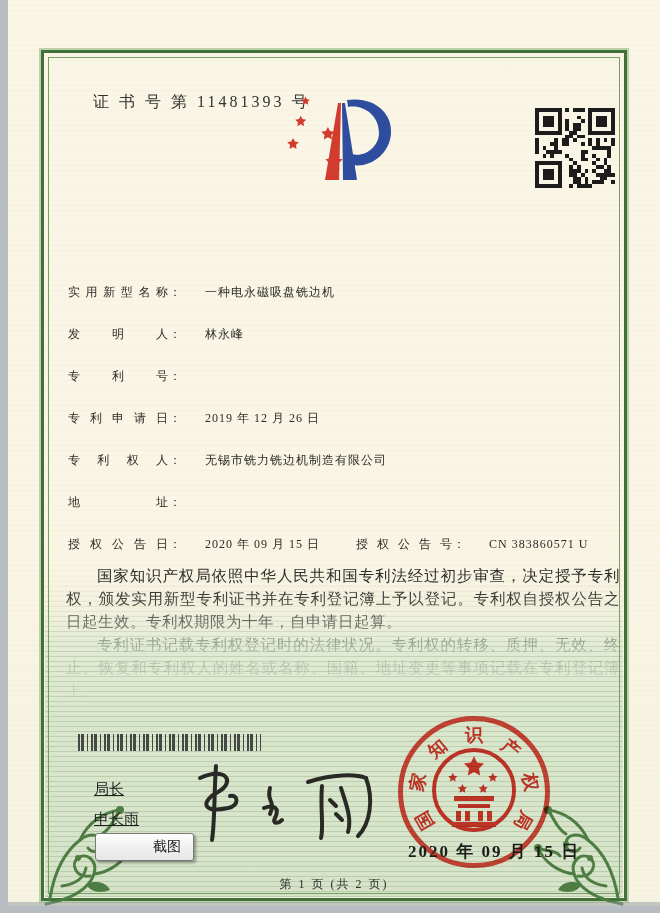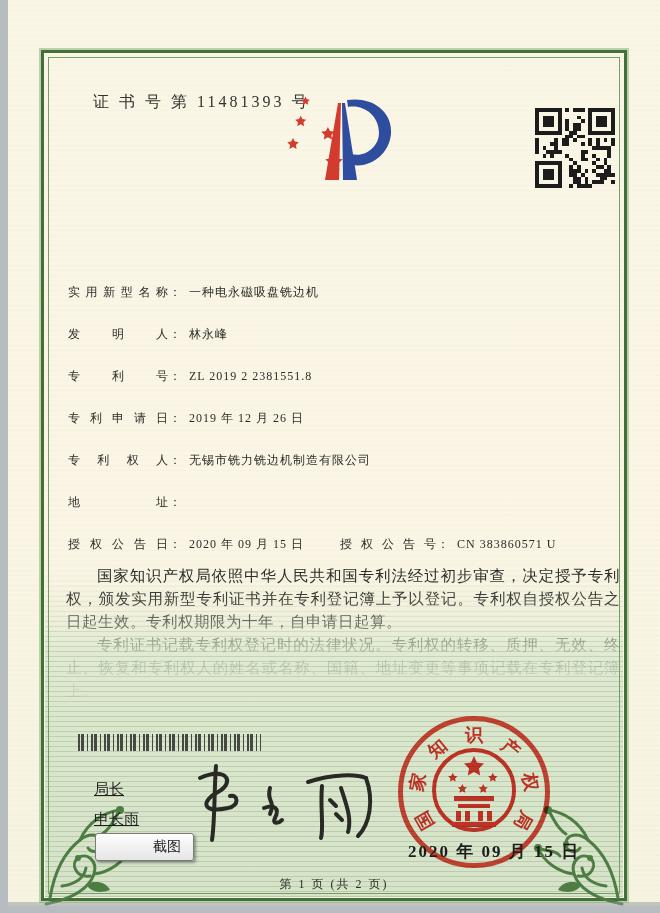--- a/index.html
+++ b/index.html
@@ -50,21 +50,21 @@
   }
   
   .fields{position:absolute;left:60px;right:42px;top:284px;font-size:12px;color:#2c2c28;}
   .row{display:flex;align-items:baseline;height:42px;}
   .lbl{
     display:inline-block;width:100px;
     text-align:justify;text-align-last:justify;text-justify:inter-character;
     letter-spacing:0;
   }
   .colon{margin:0 8px 0 1px;}
-  .val{letter-spacing:1px;}
+  .val{letter-spacing:1px;margin-left:16px;}
   .row.double .grp{display:flex;align-items:center;}
   .row.double .grp.second{margin-left:36px;}
   .row.double .grp.second .lbl{width:96px;}
   
   .body-text{
     position:absolute;left:58px;right:48px;top:564px;
     font-size:15.5px;line-height:23px;text-align:justify;color:#2c2c28;letter-spacing:.5px;
   }
   .body-text p{margin:0;text-indent:2em;}
   
@@ -246,21 +246,20 @@
       <span class="val">一种电永磁吸盘铣边机</span>
     </div>
     <div class="row">
       <span class="lbl">发明人</span>
         <span class="colon">：</span>
       <span class="val">林永峰</span>
     </div>
     <div class="row">
       <span class="lbl">专利号</span>
         <span class="colon">：</span>
-      <span class="val">ZL 2019 2 2381551.8</span>
     </div>
     <div class="row">
       <span class="lbl">专利申请日</span>
         <span class="colon">：</span>
       <span class="val">2019 年 12 月 26 日</span>
     </div>
     <div class="row">
       <span class="lbl">专利权人</span>
         <span class="colon">：</span>
       <span class="val">无锡市铣力铣边机制造有限公司</span>

